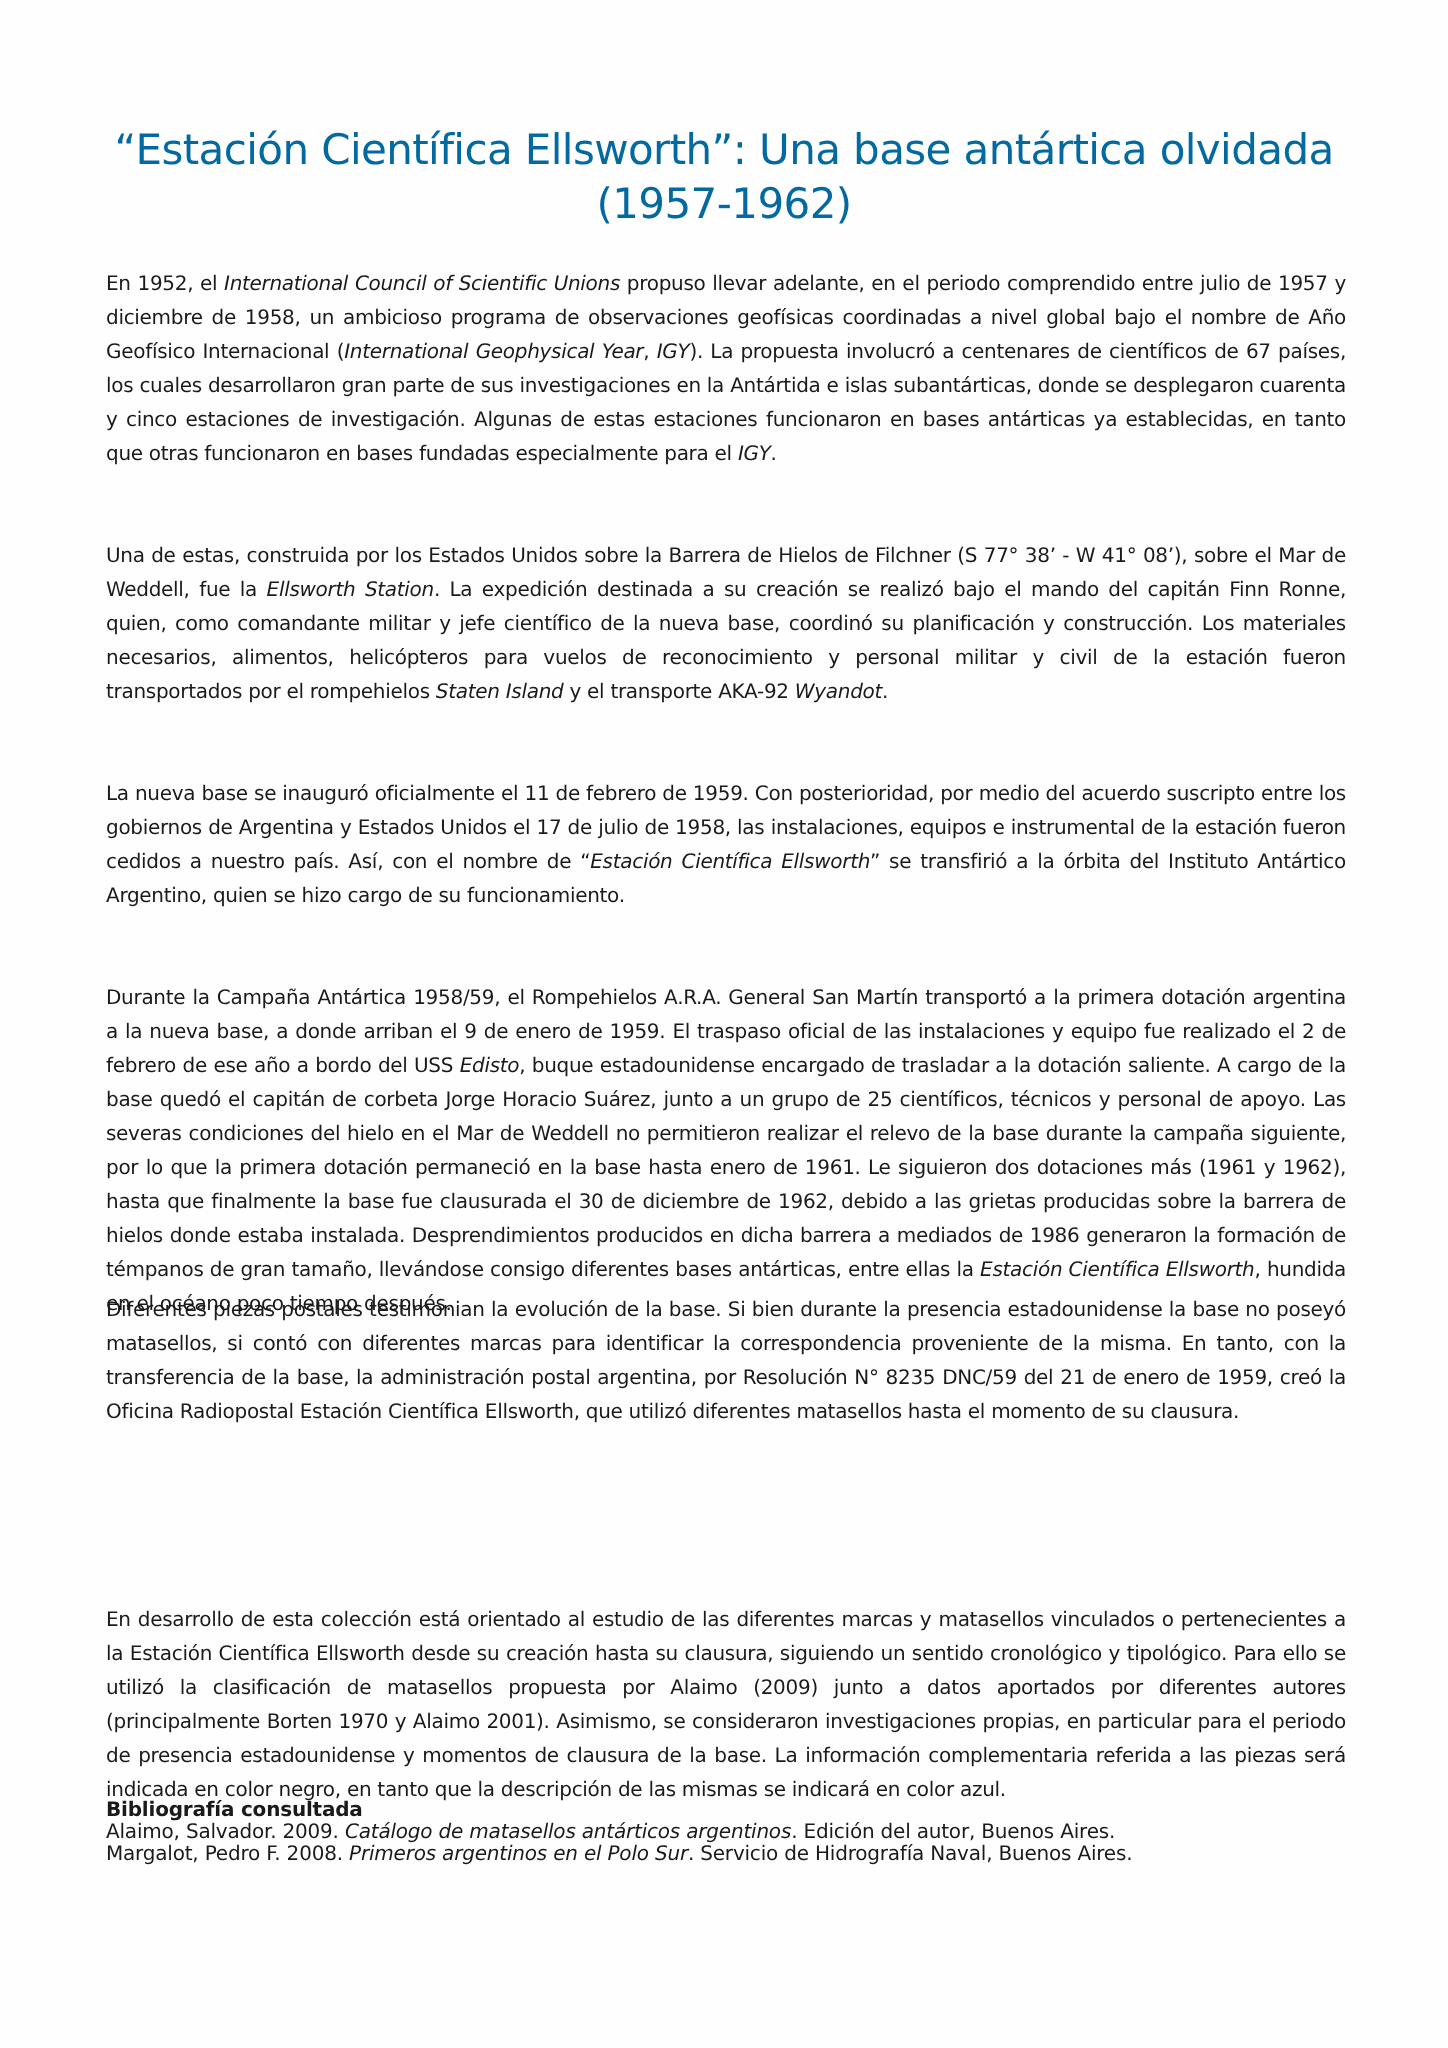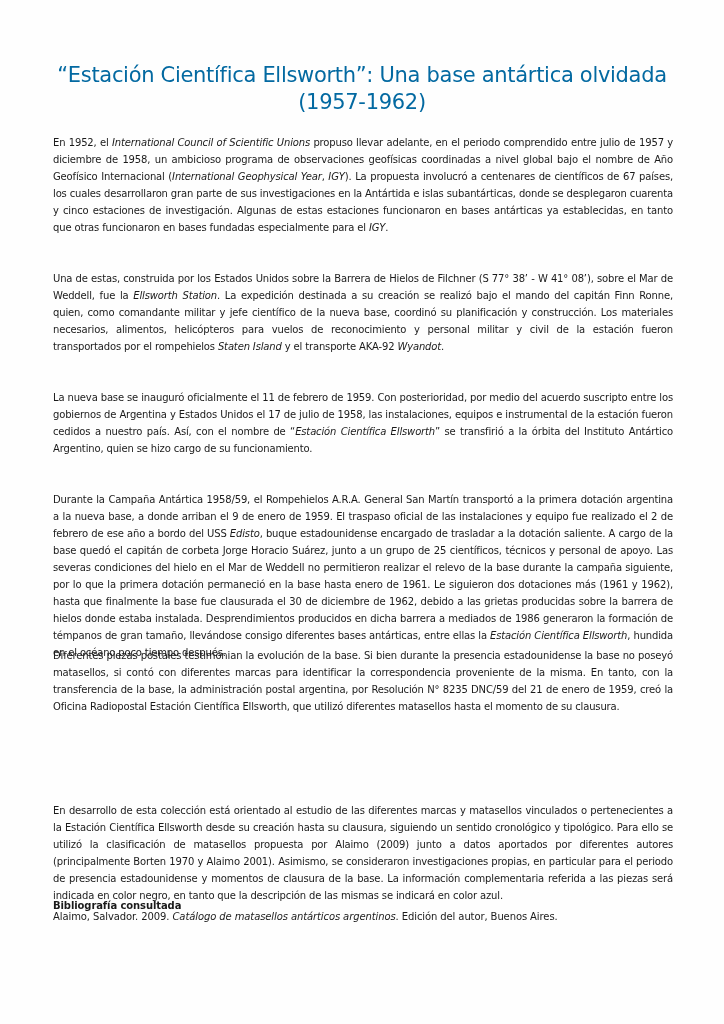--- a/index.html
+++ b/index.html
@@ -33,14 +33,15 @@
   <p class="body-text" id="p1">En 1952, el <i>International Council of Scientific Unions</i> propuso llevar adelante, en el periodo comprendido entre julio de 1957 y diciembre de 1958, un ambicioso programa de observaciones geofísicas coordinadas a nivel global bajo el nombre de Año Geofísico Internacional (<i>International Geophysical Year</i>, <i>IGY</i>). La propuesta involucró a centenares de científicos de 67 países, los cuales desarrollaron gran parte de sus investigaciones en la Antártida e islas subantárticas, donde se desplegaron cuarenta y cinco estaciones de investigación. Algunas de estas estaciones funcionaron en bases antárticas ya establecidas, en tanto que otras funcionaron en bases fundadas especialmente para el <i>IGY</i>.</p>
   <p class="body-text" id="p2">Una de estas, construida por los Estados Unidos sobre la Barrera de Hielos de Filchner (S 77° 38’ - W 41° 08’), sobre el Mar de Weddell, fue la <i>Ellsworth Station</i>. La expedición destinada a su creación se realizó bajo el mando del capitán Finn Ronne, quien, como comandante militar y jefe científico de la nueva base, coordinó su planificación y construcción. Los materiales necesarios, alimentos, helicópteros para vuelos de reconocimiento y personal militar y civil de la estación fueron transportados por el rompehielos <i>Staten Island</i> y el transporte AKA-92 <i>Wyandot</i>.</p>
   <p class="body-text" id="p3">La nueva base se inauguró oficialmente el 11 de febrero de 1959. Con posterioridad, por medio del acuerdo suscripto entre los gobiernos de Argentina y Estados Unidos el 17 de julio de 1958, las instalaciones, equipos e instrumental de la estación fueron cedidos a nuestro país. Así, con el nombre de “<i>Estación Científica Ellsworth</i>” se transfirió a la órbita del Instituto Antártico Argentino, quien se hizo cargo de su funcionamiento.</p>
   <p class="body-text" id="p4">Durante la Campaña Antártica 1958/59, el Rompehielos A.R.A. General San Martín transportó a la primera dotación argentina a la nueva base, a donde arriban el 9 de enero de 1959. El traspaso oficial de las instalaciones y equipo fue realizado el 2 de febrero de ese año a bordo del USS <i>Edisto</i>, buque estadounidense encargado de trasladar a la dotación saliente. A cargo de la base quedó el capitán de corbeta Jorge Horacio Suárez, junto a un grupo de 25 científicos, técnicos y personal de apoyo. Las severas condiciones del hielo en el Mar de Weddell no permitieron realizar el relevo de la base durante la campaña siguiente, por lo que la primera dotación permaneció en la base hasta enero de 1961. Le siguieron dos dotaciones más (1961 y 1962), hasta que finalmente la base fue clausurada el 30 de diciembre de 1962, debido a las grietas producidas sobre la barrera de hielos donde estaba instalada. Desprendimientos producidos en dicha barrera a mediados de 1986 generaron la formación de témpanos de gran tamaño, llevándose consigo diferentes bases antárticas, entre ellas la <i>Estación Científica Ellsworth</i>, hundida en el océano poco tiempo después.</p>
   <p class="body-text" id="p5">Diferentes piezas postales testimonian la evolución de la base. Si bien durante la presencia estadounidense la base no poseyó matasellos, si contó con diferentes marcas para identificar la correspondencia proveniente de la misma. En tanto, con la transferencia de la base, la administración postal argentina, por Resolución N° 8235 DNC/59 del 21 de enero de 1959, creó la Oficina Radiopostal Estación Científica Ellsworth, que utilizó diferentes matasellos hasta el momento de su clausura.</p>
   <p class="body-text" id="p6">En desarrollo de esta colección está orientado al estudio de las diferentes marcas y matasellos vinculados o pertenecientes a la Estación Científica Ellsworth desde su creación hasta su clausura, siguiendo un sentido cronológico y tipológico. Para ello se utilizó la clasificación de matasellos propuesta por Alaimo (2009) junto a  datos aportados por diferentes autores (principalmente Borten 1970 y Alaimo 2001). Asimismo, se consideraron investigaciones propias, en particular para el periodo de presencia estadounidense y momentos de clausura de la base. La información complementaria referida a las piezas será indicada en color negro, en tanto que la descripción de las mismas se indicará en color azul.</p>
 
   <div class="biblio">
     <div class="bh">Bibliografía consultada</div>
     <div>Alaimo, Salvador. 2009. <i>Catálogo de matasellos antárticos argentinos</i>. Edición del autor, Buenos Aires.</div>
+    <div>Margalot, Pedro F. 2008. <i>Primeros argentinos en el Polo Sur</i>. Servicio de Hidrografía Naval, Buenos Aires.</div>
   </div>
 </div>
 
 </body></html>

